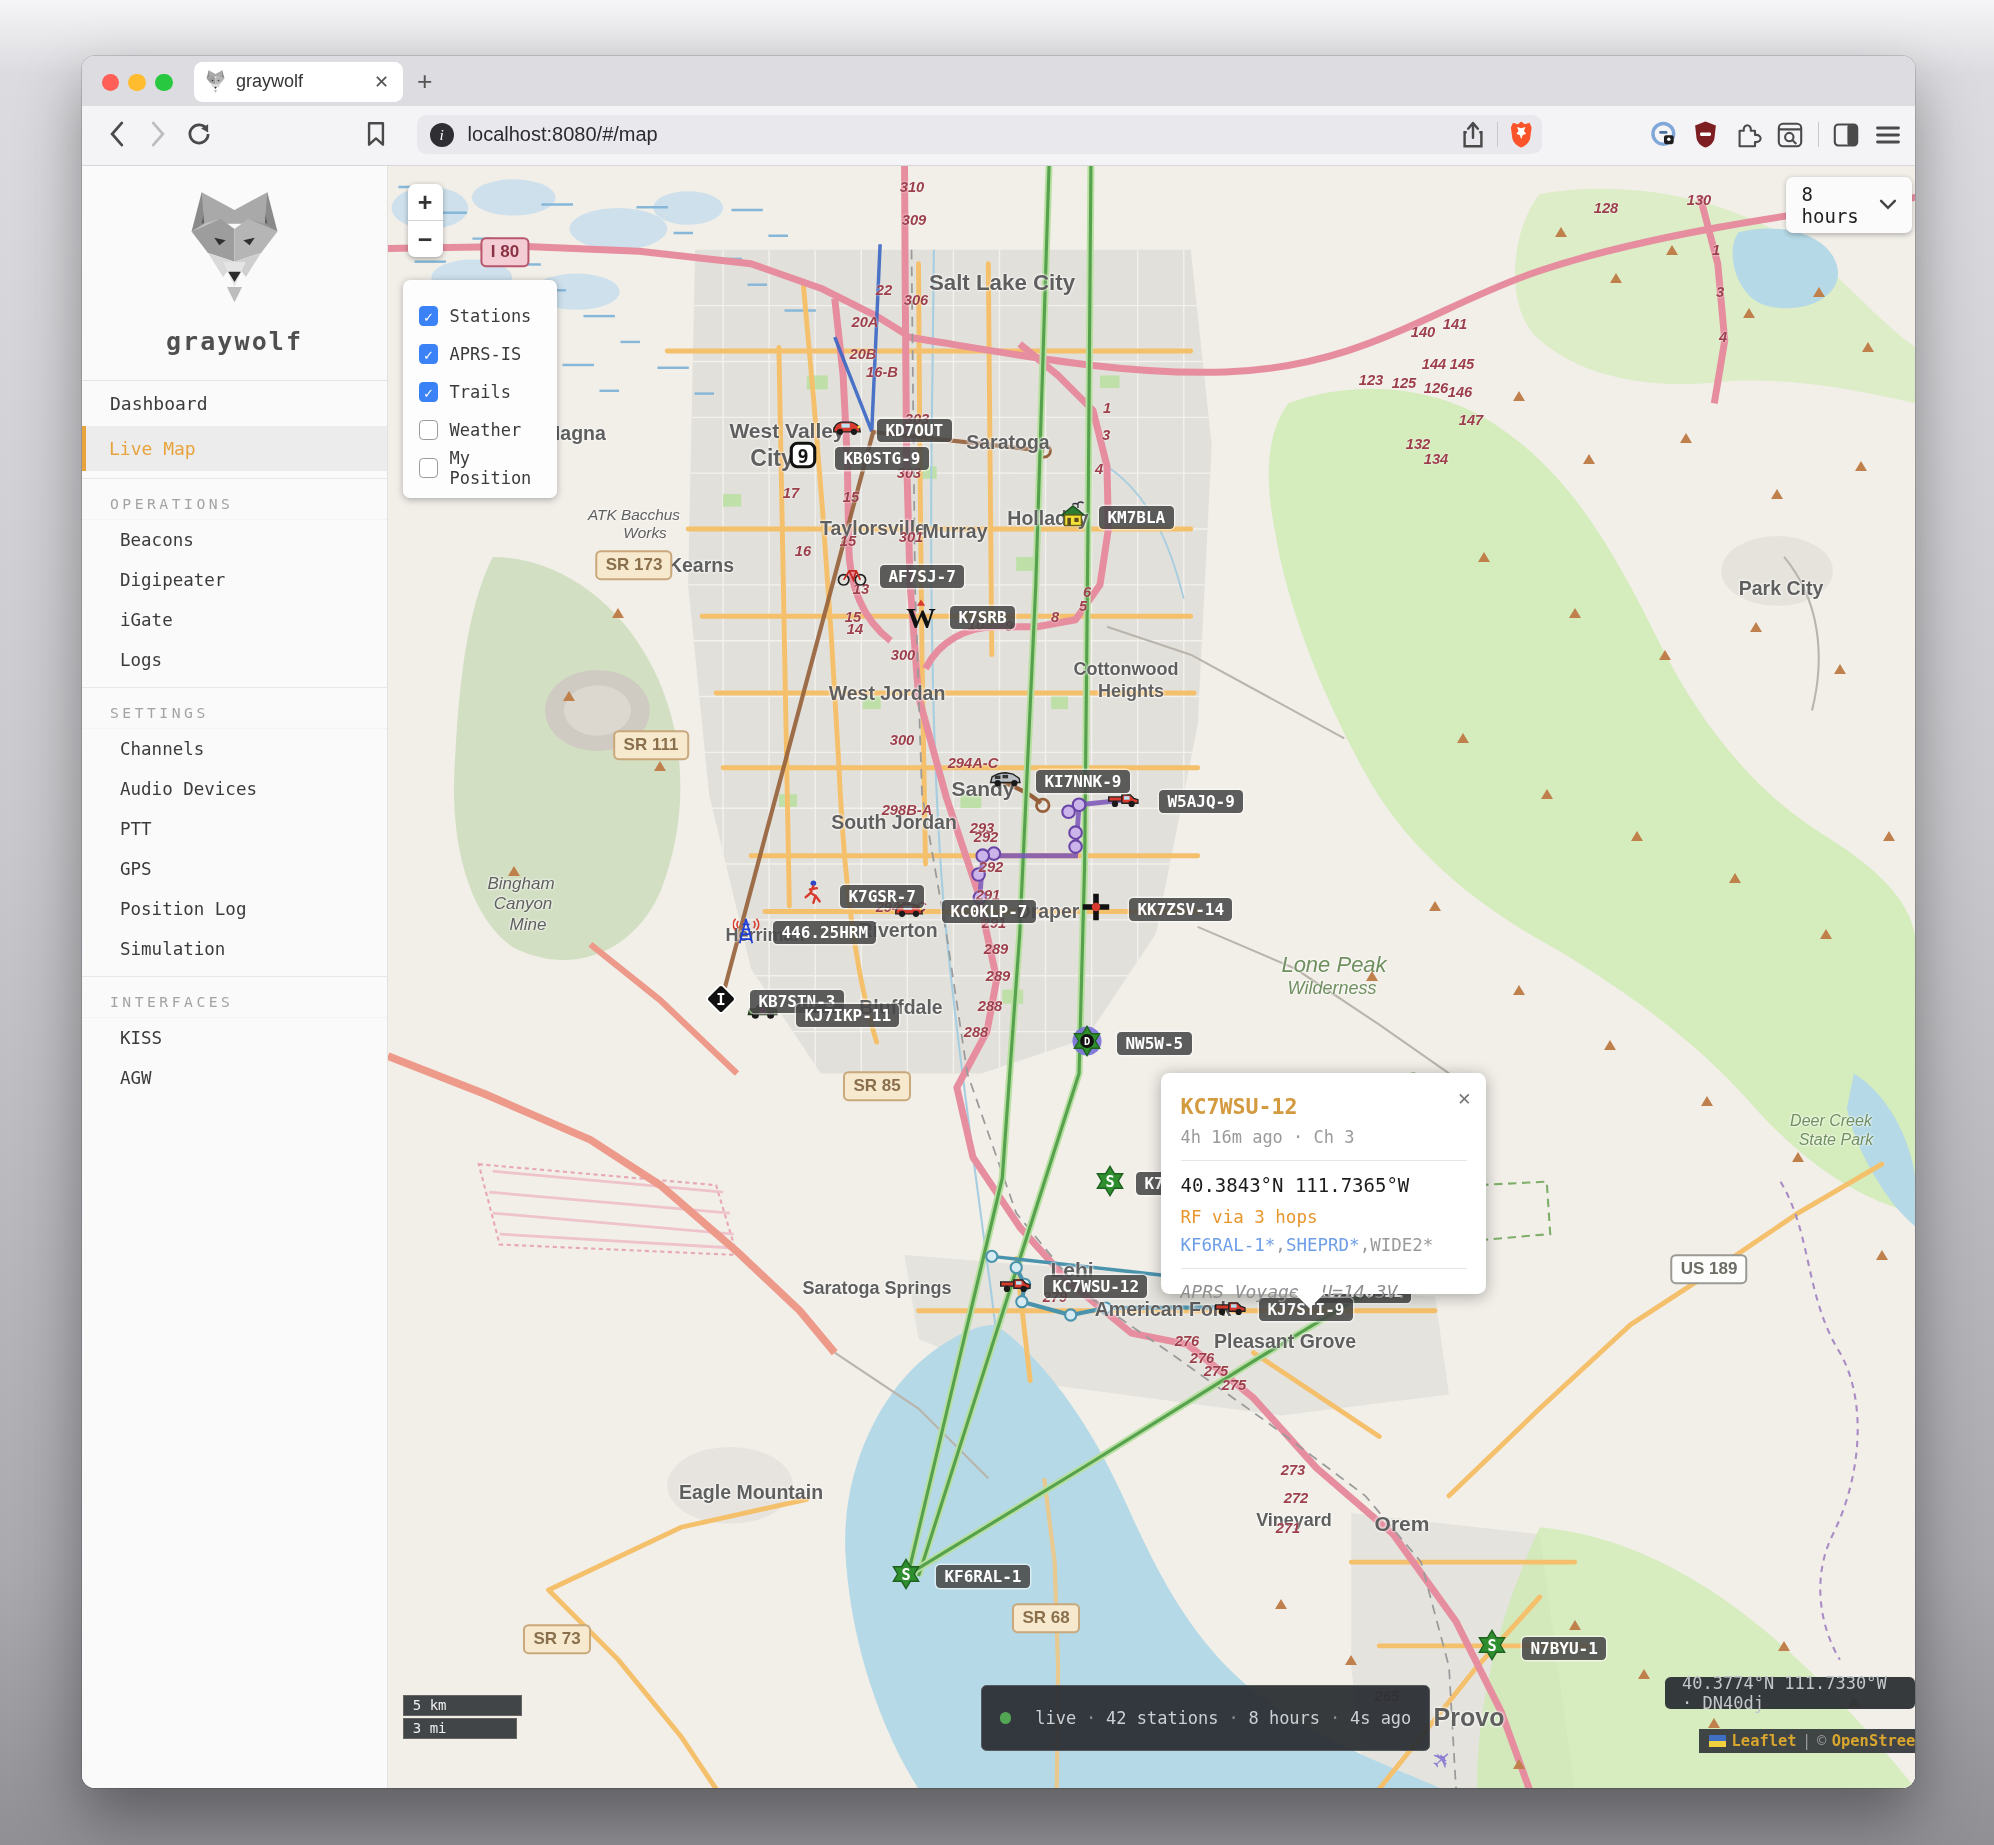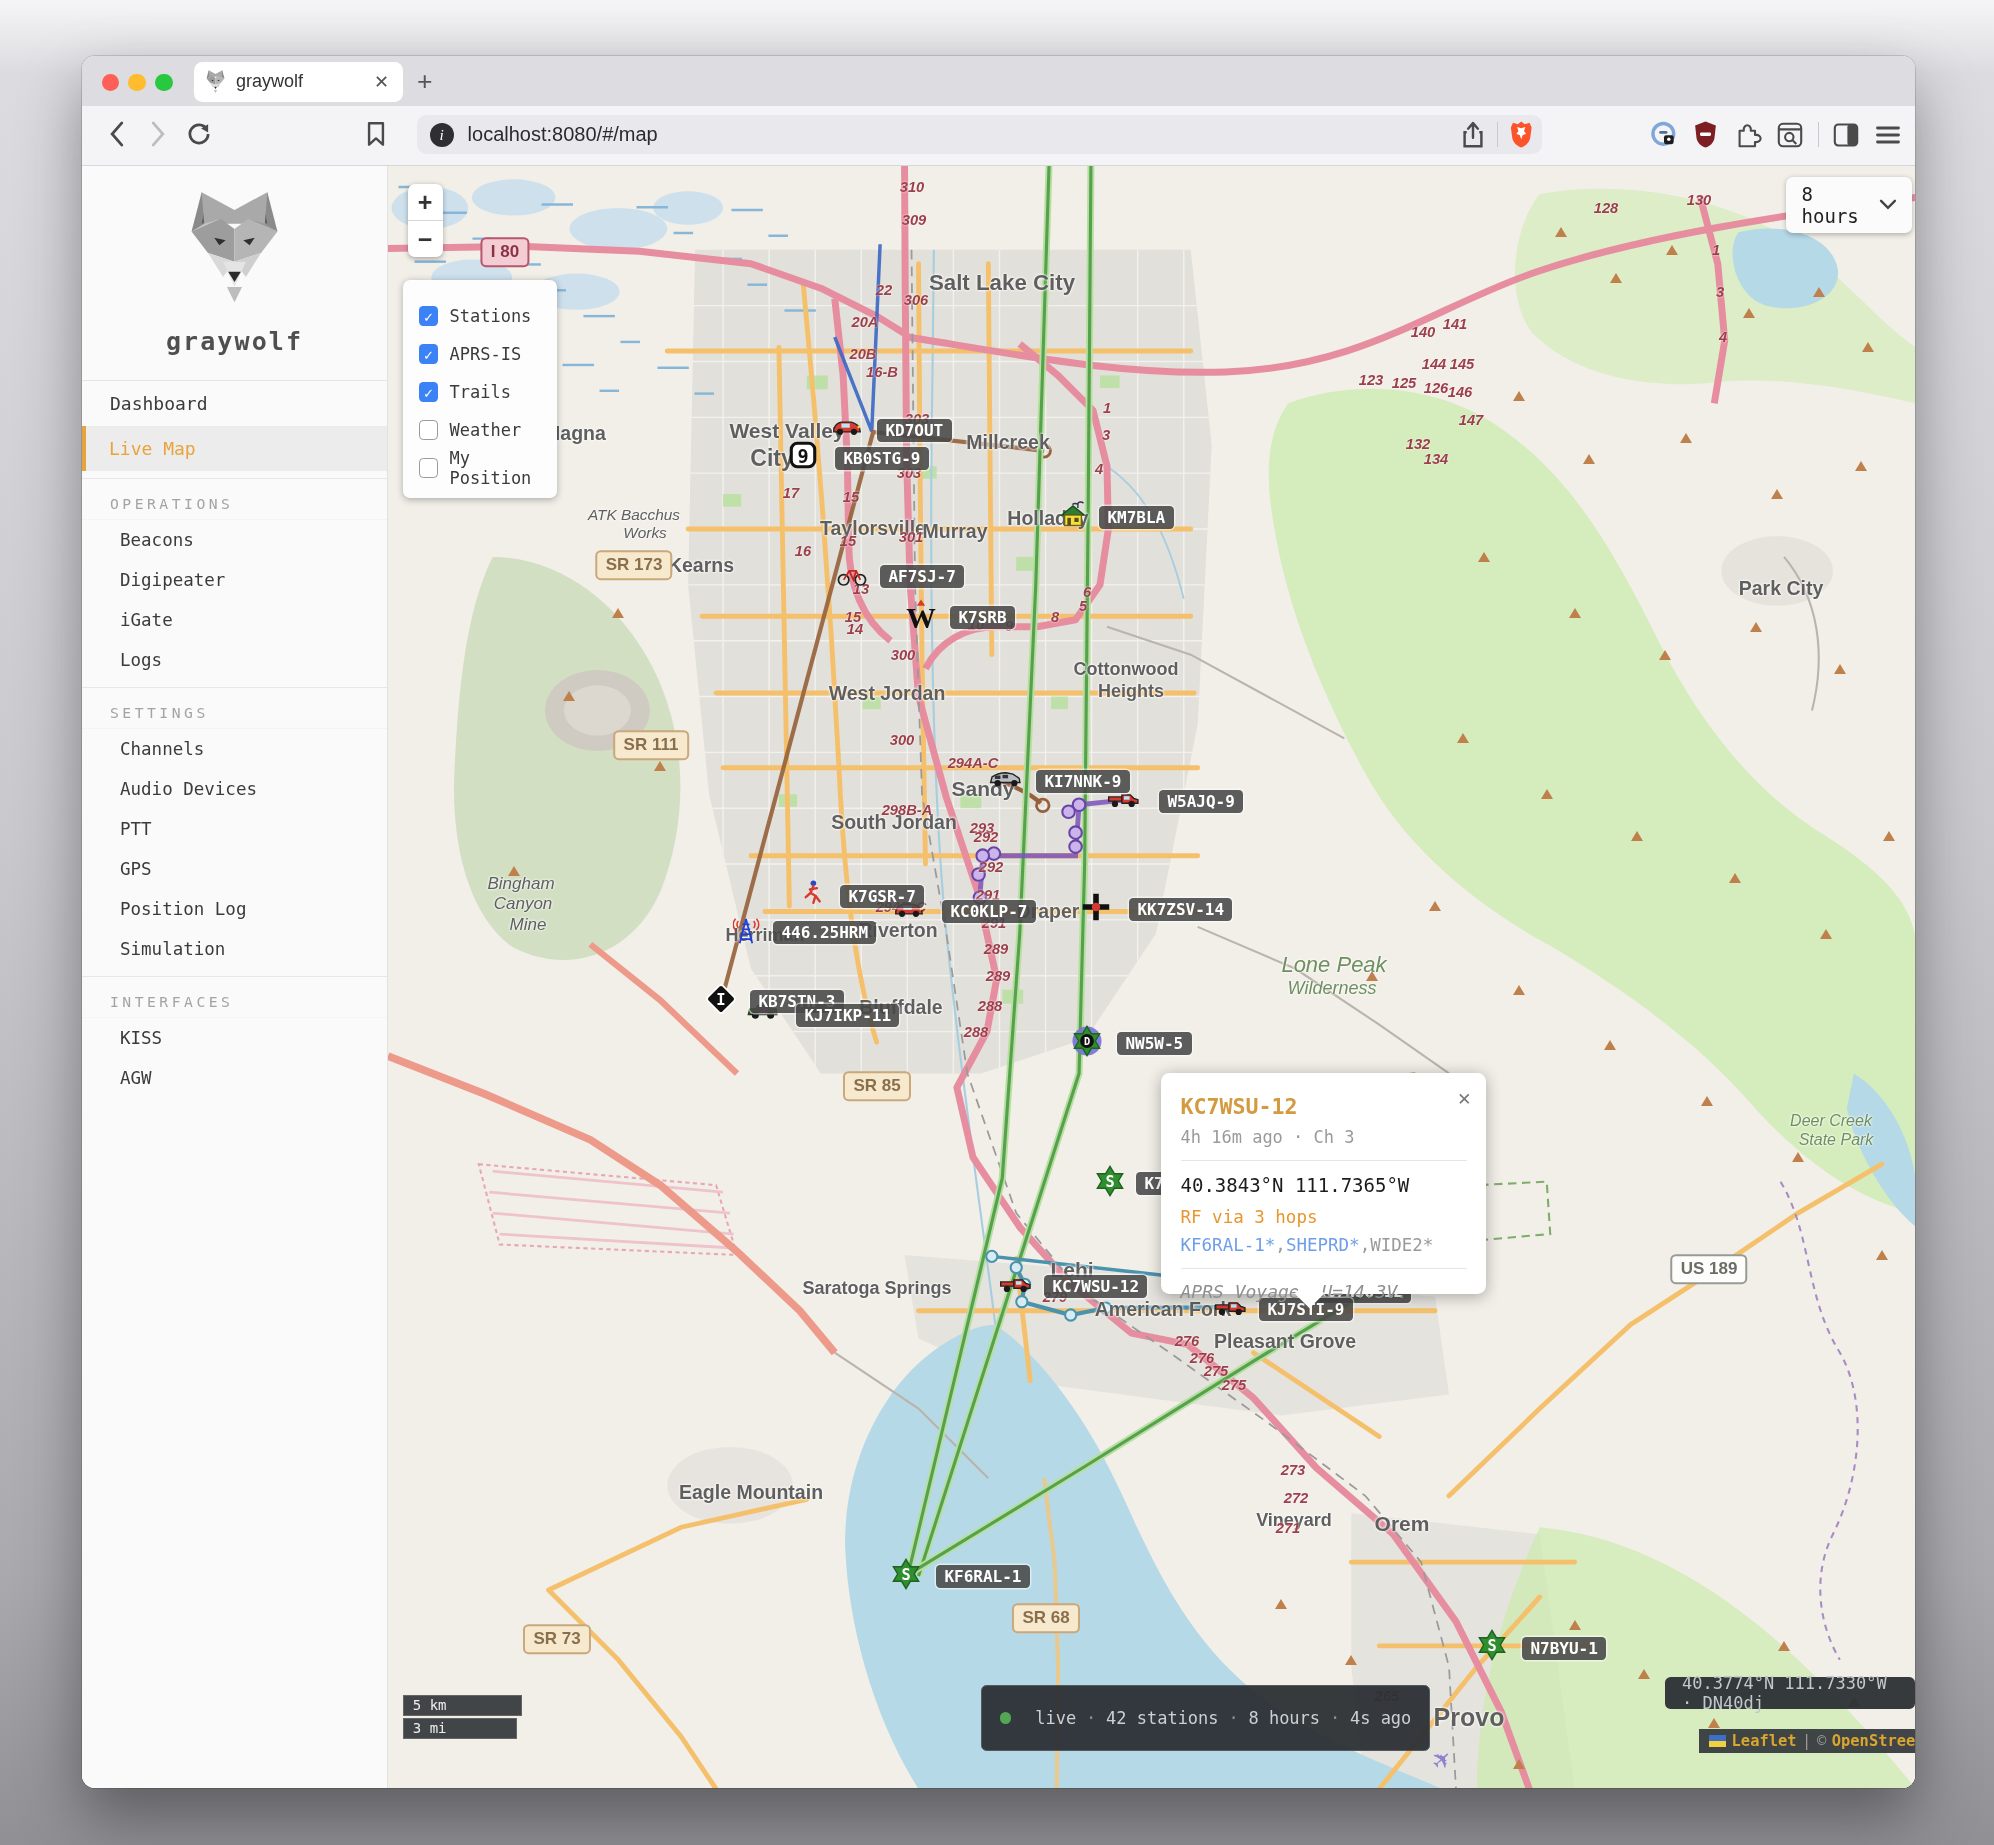--- a/index.html
+++ b/index.html
@@ -563,21 +563,21 @@
           <div class="call-label" style="left: 548px; top: 1399px;">KF6RAL-1</div>
           <div class="marker" style="left: 1104px; top: 1480px;"><svg width="32" height="34" viewBox="-23 -24 46 48">
               <polygon points="0,-21 6.3,-10.5 18.2,-10.5 12,0 18.2,10.5 6.3,10.5 0,21 -6.3,10.5 -18.2,10.5 -12,0 -18.2,-10.5 -6.3,-10.5" fill="#2f8f2f" stroke="#1e6320" stroke-width="2"></polygon>
               <text y="8" text-anchor="middle" font-size="22" font-weight="bold" fill="#fff" font-family="DejaVu Sans Mono,monospace">S</text>
             </svg></div>
           <div class="call-label" style="left: 1134px; top: 1471px;">N7BYU-1</div>
           <div class="place" style="left: 614px; top: 117px; font-size: 22.3px;">Salt Lake City</div>
           <div class="place" style="left: 399px; top: 265px; font-size: 21px;">West Valley</div>
           <div class="place" style="left: 384px; top: 292px; font-size: 23px;">City</div>
           <div class="place" style="left: 187px; top: 267px; font-size: 19.5px;">Magna</div>
-          <div class="place" style="left: 620px; top: 276px; font-size: 19.5px;">Millcreek</div>
+          <div class="place" style="left: 620px; top: 276px; font-size: 19.5px;">Saratoga</div>
           <div class="place" style="left: 485px; top: 362px; font-size: 19.5px;">Taylorsville</div>
           <div class="place" style="left: 567px; top: 365px; font-size: 19.5px;">Murray</div>
           <div class="place" style="left: 660px; top: 352px; font-size: 19.5px;">Holladay</div>
           <div class="place" style="left: 313px; top: 399px; font-size: 19.5px;">Kearns</div>
           <div class="place it" style="left: 246px; top: 349px; font-size: 15.4px;">ATK Bacchus</div>
           <div class="place it" style="left: 257px; top: 367px; font-size: 15.4px;">Works</div>
           <div class="place" style="left: 499px; top: 527px; font-size: 19.5px;">West Jordan</div>
           <div class="place" style="left: 738px; top: 503px; font-size: 18px;">Cottonwood</div>
           <div class="place" style="left: 743px; top: 525px; font-size: 18px;">Heights</div>
           <div class="place" style="left: 506px; top: 656px; font-size: 19.5px;">South Jordan</div>

